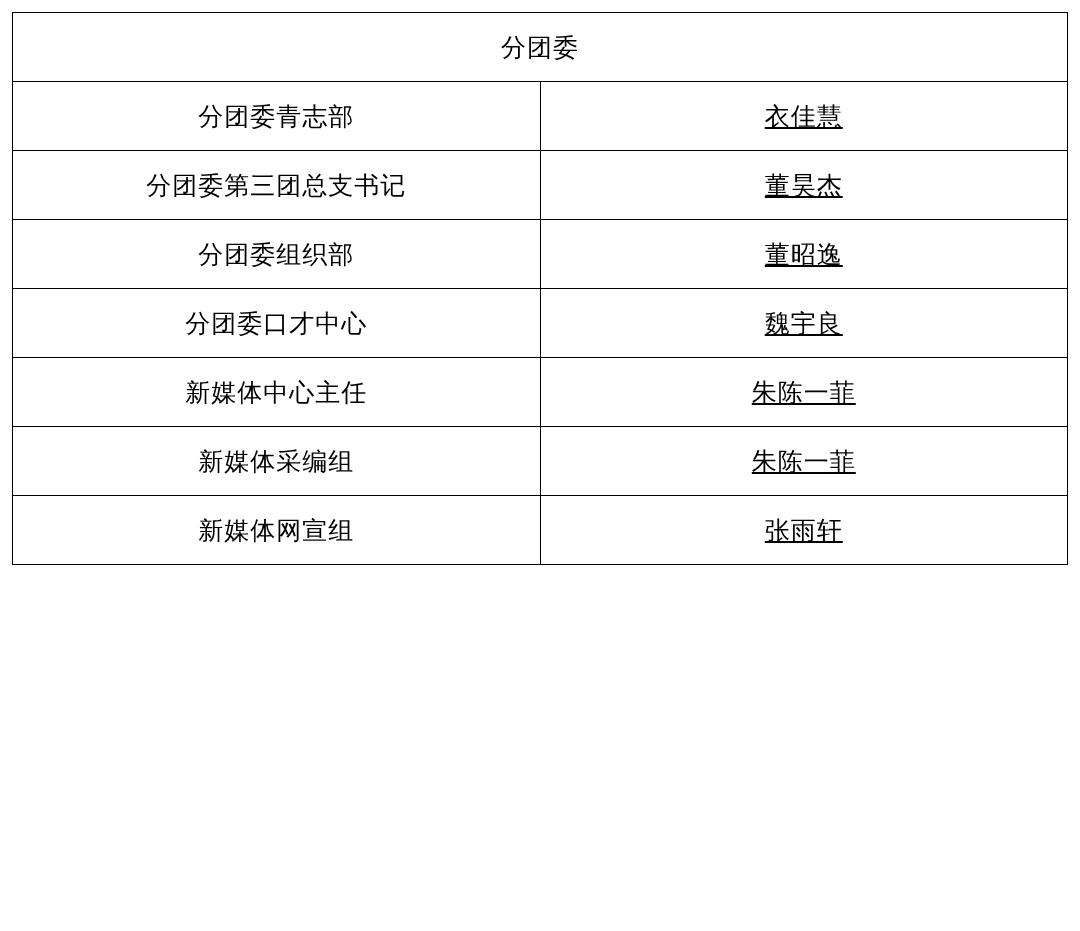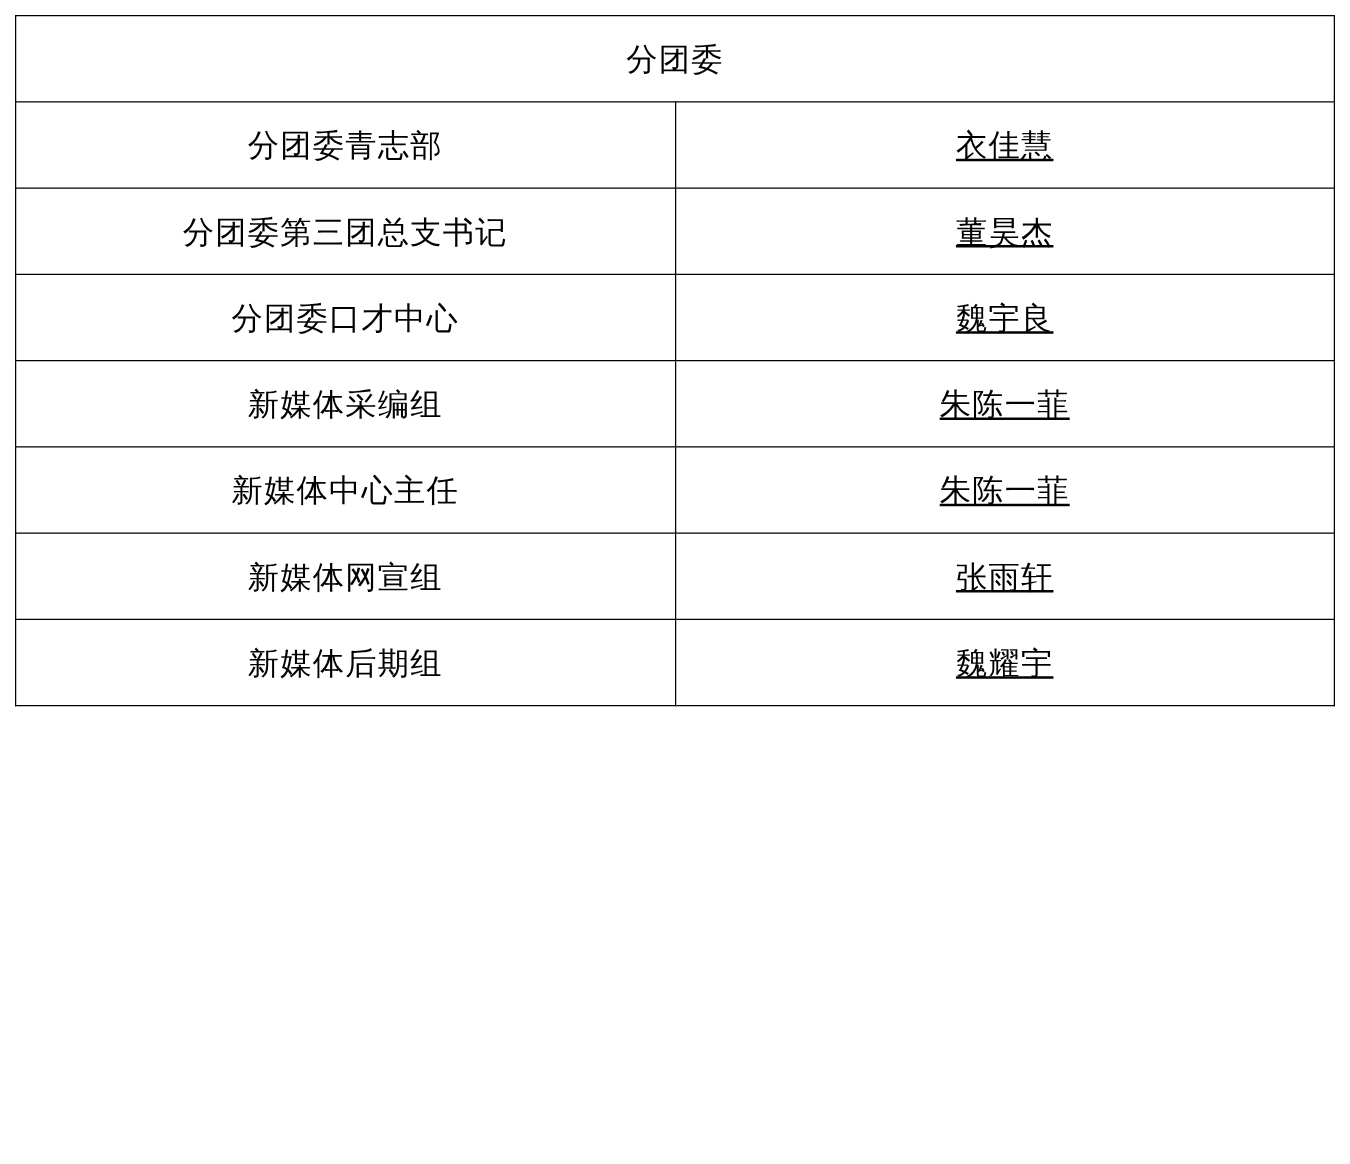--- a/index.html
+++ b/index.html
@@ -58,34 +58,34 @@
       </tr>
       <tr>
         <td class="role-cell">分团委青志部</td>
         <td class="name-cell">衣佳慧</td>
       </tr>
       <tr>
         <td class="role-cell">分团委第三团总支书记</td>
         <td class="name-cell">董昊杰</td>
       </tr>
       <tr>
+        <td class="role-cell">分团委组织部</td>
+        <td class="name-cell">董昭逸</td>
+      </tr>
+      <tr>
         <td class="role-cell">分团委口才中心</td>
         <td class="name-cell">魏宇良</td>
+      </tr>
+      <tr>
+        <td class="role-cell">新媒体中心主任</td>
+        <td class="name-cell">朱陈一菲</td>
       </tr>
       <tr>
         <td class="role-cell">新媒体采编组</td>
         <td class="name-cell">朱陈一菲</td>
       </tr>
       <tr>
-        <td class="role-cell">新媒体中心主任</td>
-        <td class="name-cell">朱陈一菲</td>
-      </tr>
-      <tr>
         <td class="role-cell">新媒体网宣组</td>
         <td class="name-cell">张雨轩</td>
-      </tr>
-      <tr>
-        <td class="role-cell">新媒体后期组</td>
-        <td class="name-cell">魏耀宇</td>
       </tr>
     </tbody>
   </table>
 </div>
 
 </body></html>

